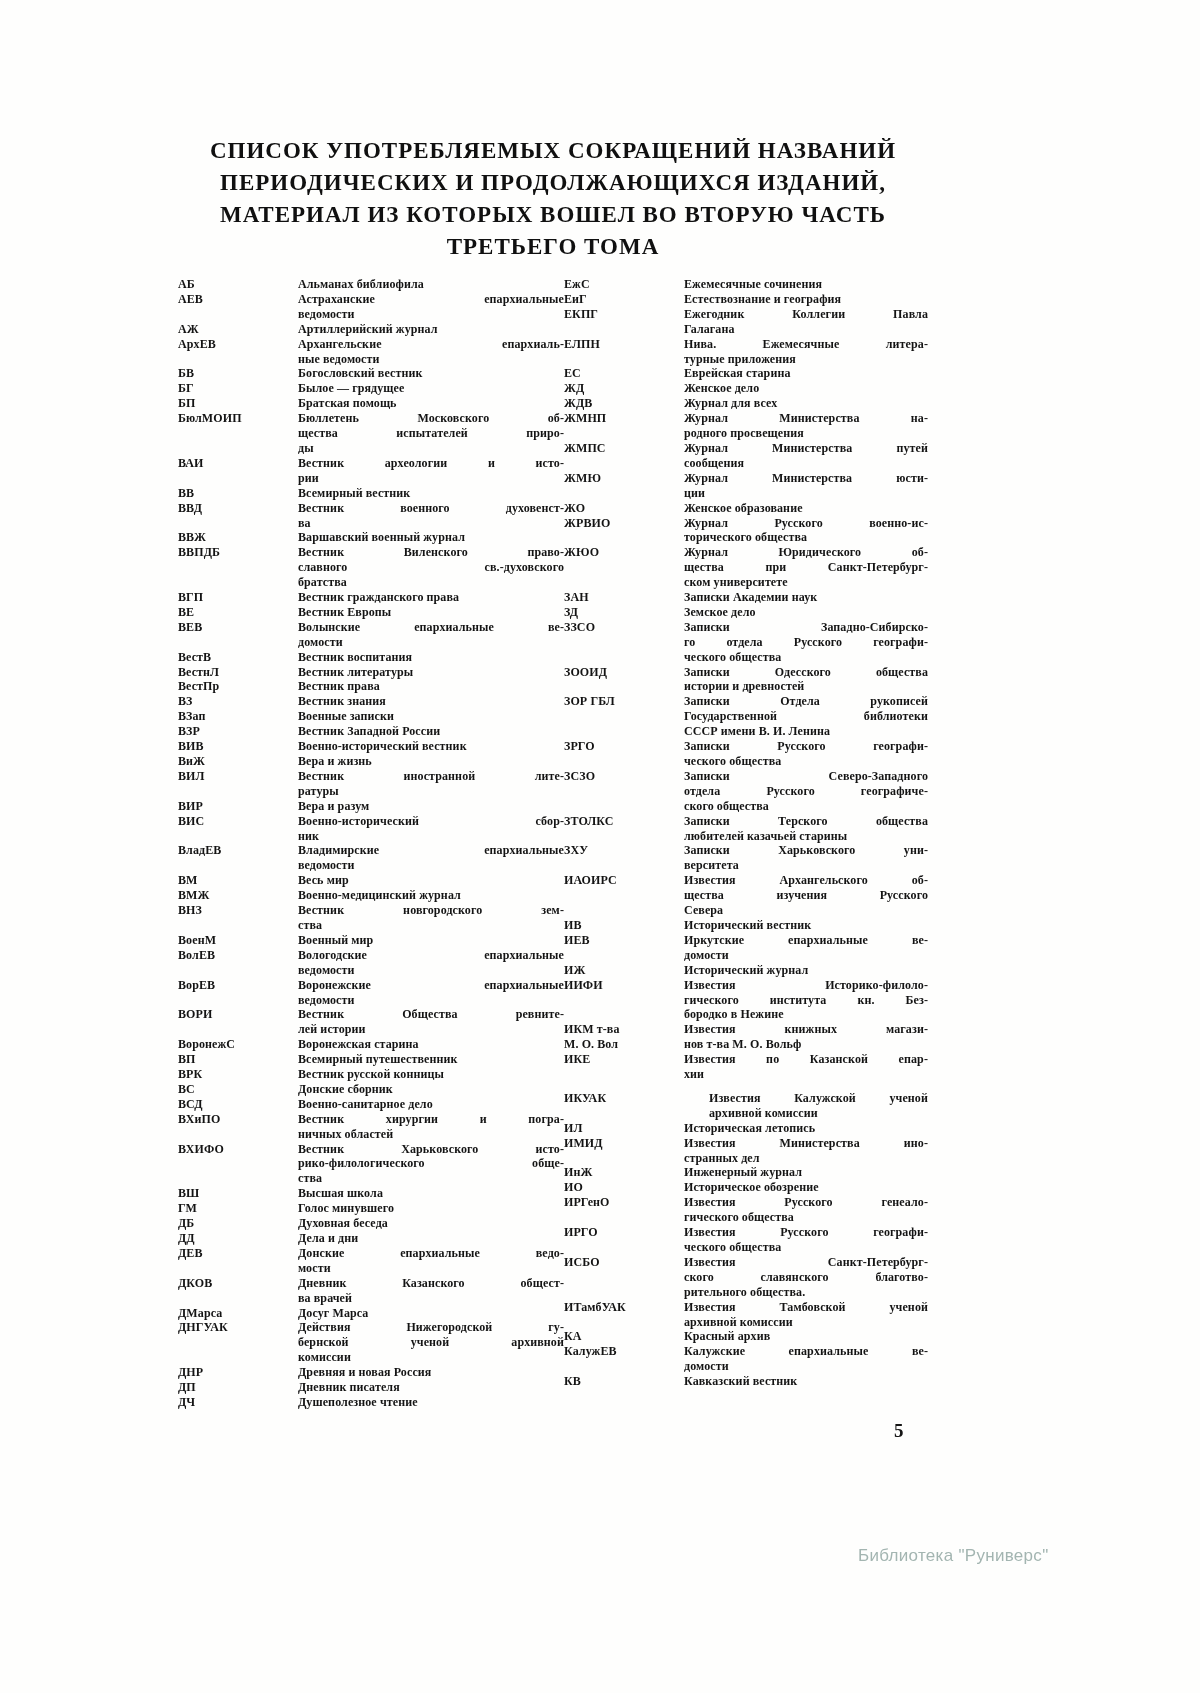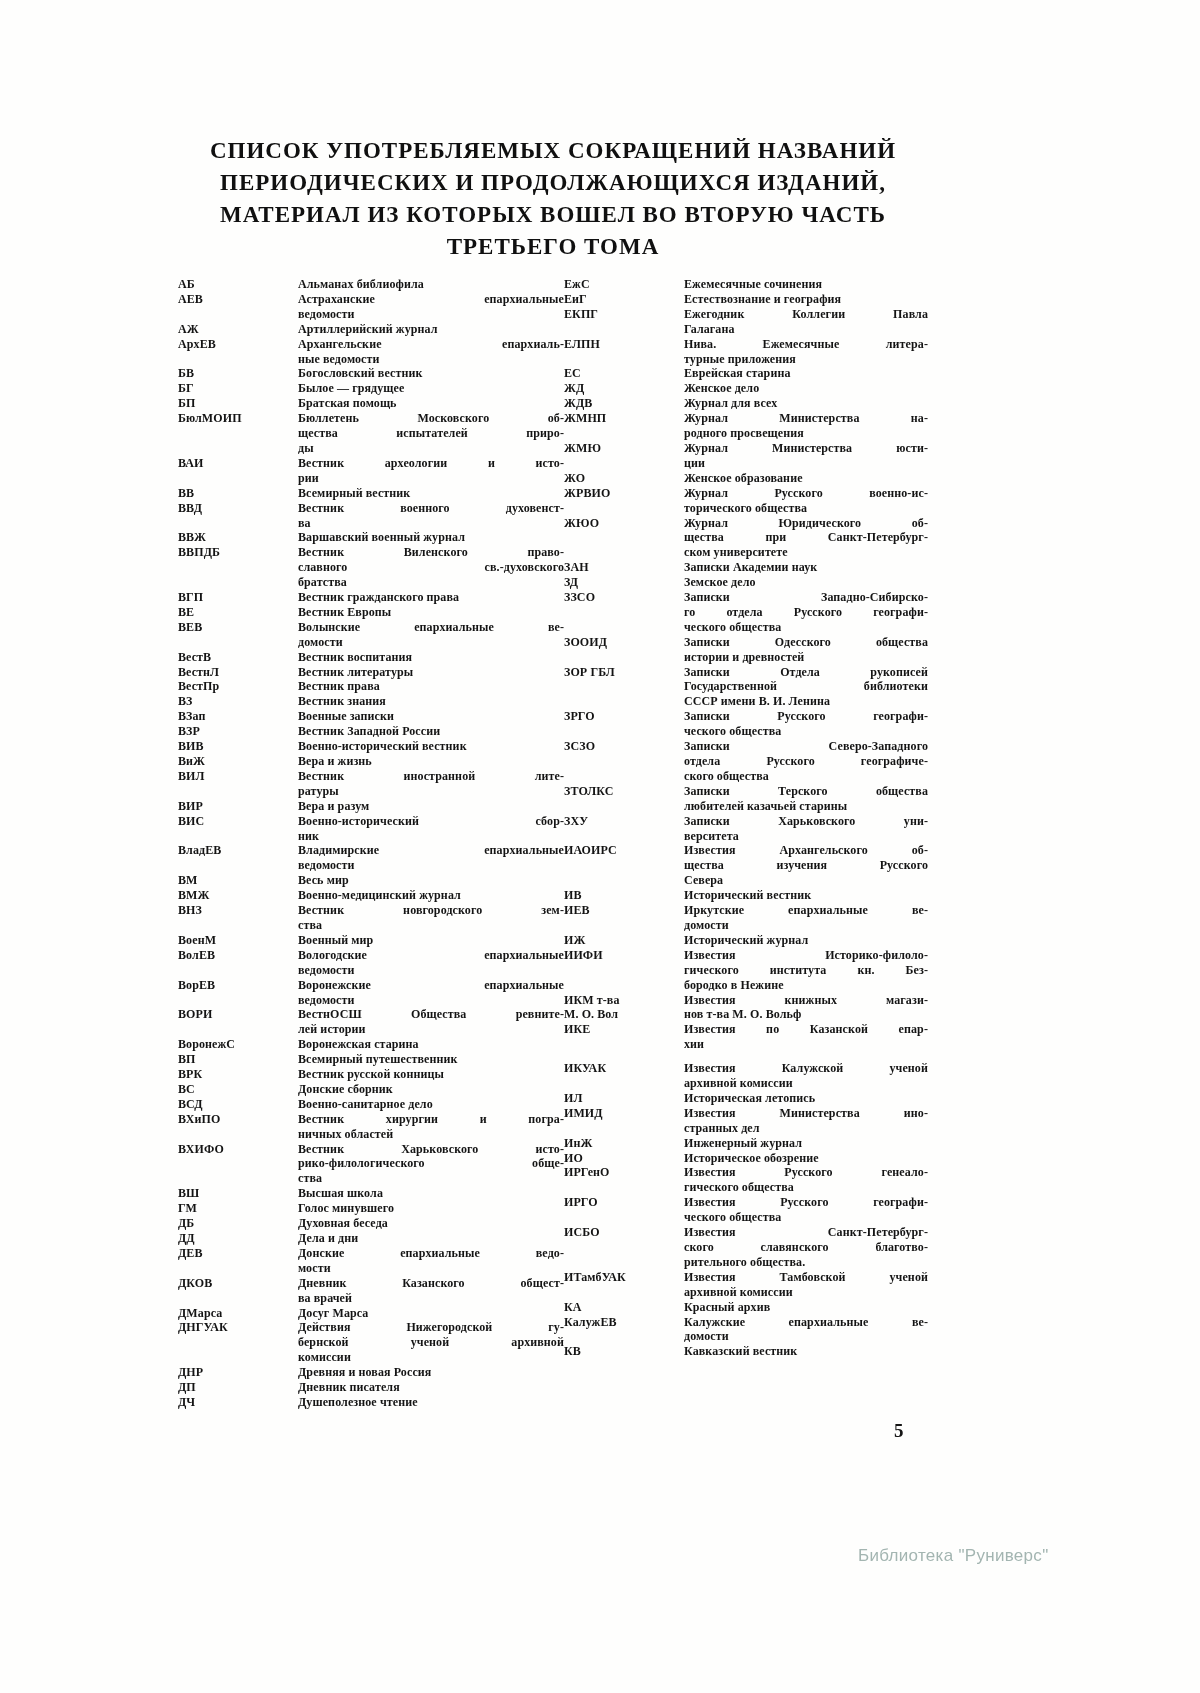--- a/index.html
+++ b/index.html
@@ -31,21 +31,21 @@
     display: flex;
     margin-top: 14px;
     font-size: 12px;
     line-height: 14.9px;
     font-weight: bold;
     letter-spacing: 0.1px;
   }
   .col-left { width: 386px; flex: none; }
   .col-right { width: 364px; flex: none; }
   .entry { display: flex; }
-  .entry.gap { margin-top: 9px; }
+  .entry.gap { margin-top: 9px; gap: 25px; }
   .abbr {
     width: 120px;
     flex: none;
     white-space: pre-line;
   }
   .def { flex: 1; min-width: 0; }
   .line { text-align: left; }
   .line.j { text-align: justify; text-align-last: justify; }
   .page-number {
     position: absolute;
@@ -292,21 +292,21 @@
           <div class="entry">
             <div class="abbr">ВорЕВ</div>
             <div class="def">
               <div class="line j">Воронежские епархиальные</div>
               <div class="line">ведомости</div>
             </div>
           </div>
           <div class="entry">
             <div class="abbr">ВОРИ</div>
             <div class="def">
-              <div class="line j">ВестнОСШ Общества ревните-</div>
+              <div class="line j">Вестник Общества ревните-</div>
               <div class="line">лей истории</div>
             </div>
           </div>
           <div class="entry">
             <div class="abbr">ВоронежС</div>
             <div class="def">
               <div class="line">Воронежская старина</div>
             </div>
           </div>
           <div class="entry">
@@ -462,20 +462,27 @@
             <div class="abbr">ЖДВ</div>
             <div class="def">
               <div class="line">Журнал для всех</div>
             </div>
           </div>
           <div class="entry">
             <div class="abbr">ЖМНП</div>
             <div class="def">
               <div class="line j">Журнал Министерства на-</div>
               <div class="line">родного просвещения</div>
+            </div>
+          </div>
+          <div class="entry">
+            <div class="abbr">ЖМПС</div>
+            <div class="def">
+              <div class="line j">Журнал Министерства путей</div>
+              <div class="line">сообщения</div>
             </div>
           </div>
           <div class="entry">
             <div class="abbr">ЖМЮ</div>
             <div class="def">
               <div class="line j">Журнал Министерства юсти-</div>
               <div class="line">ции</div>
             </div>
           </div>
           <div class="entry">

